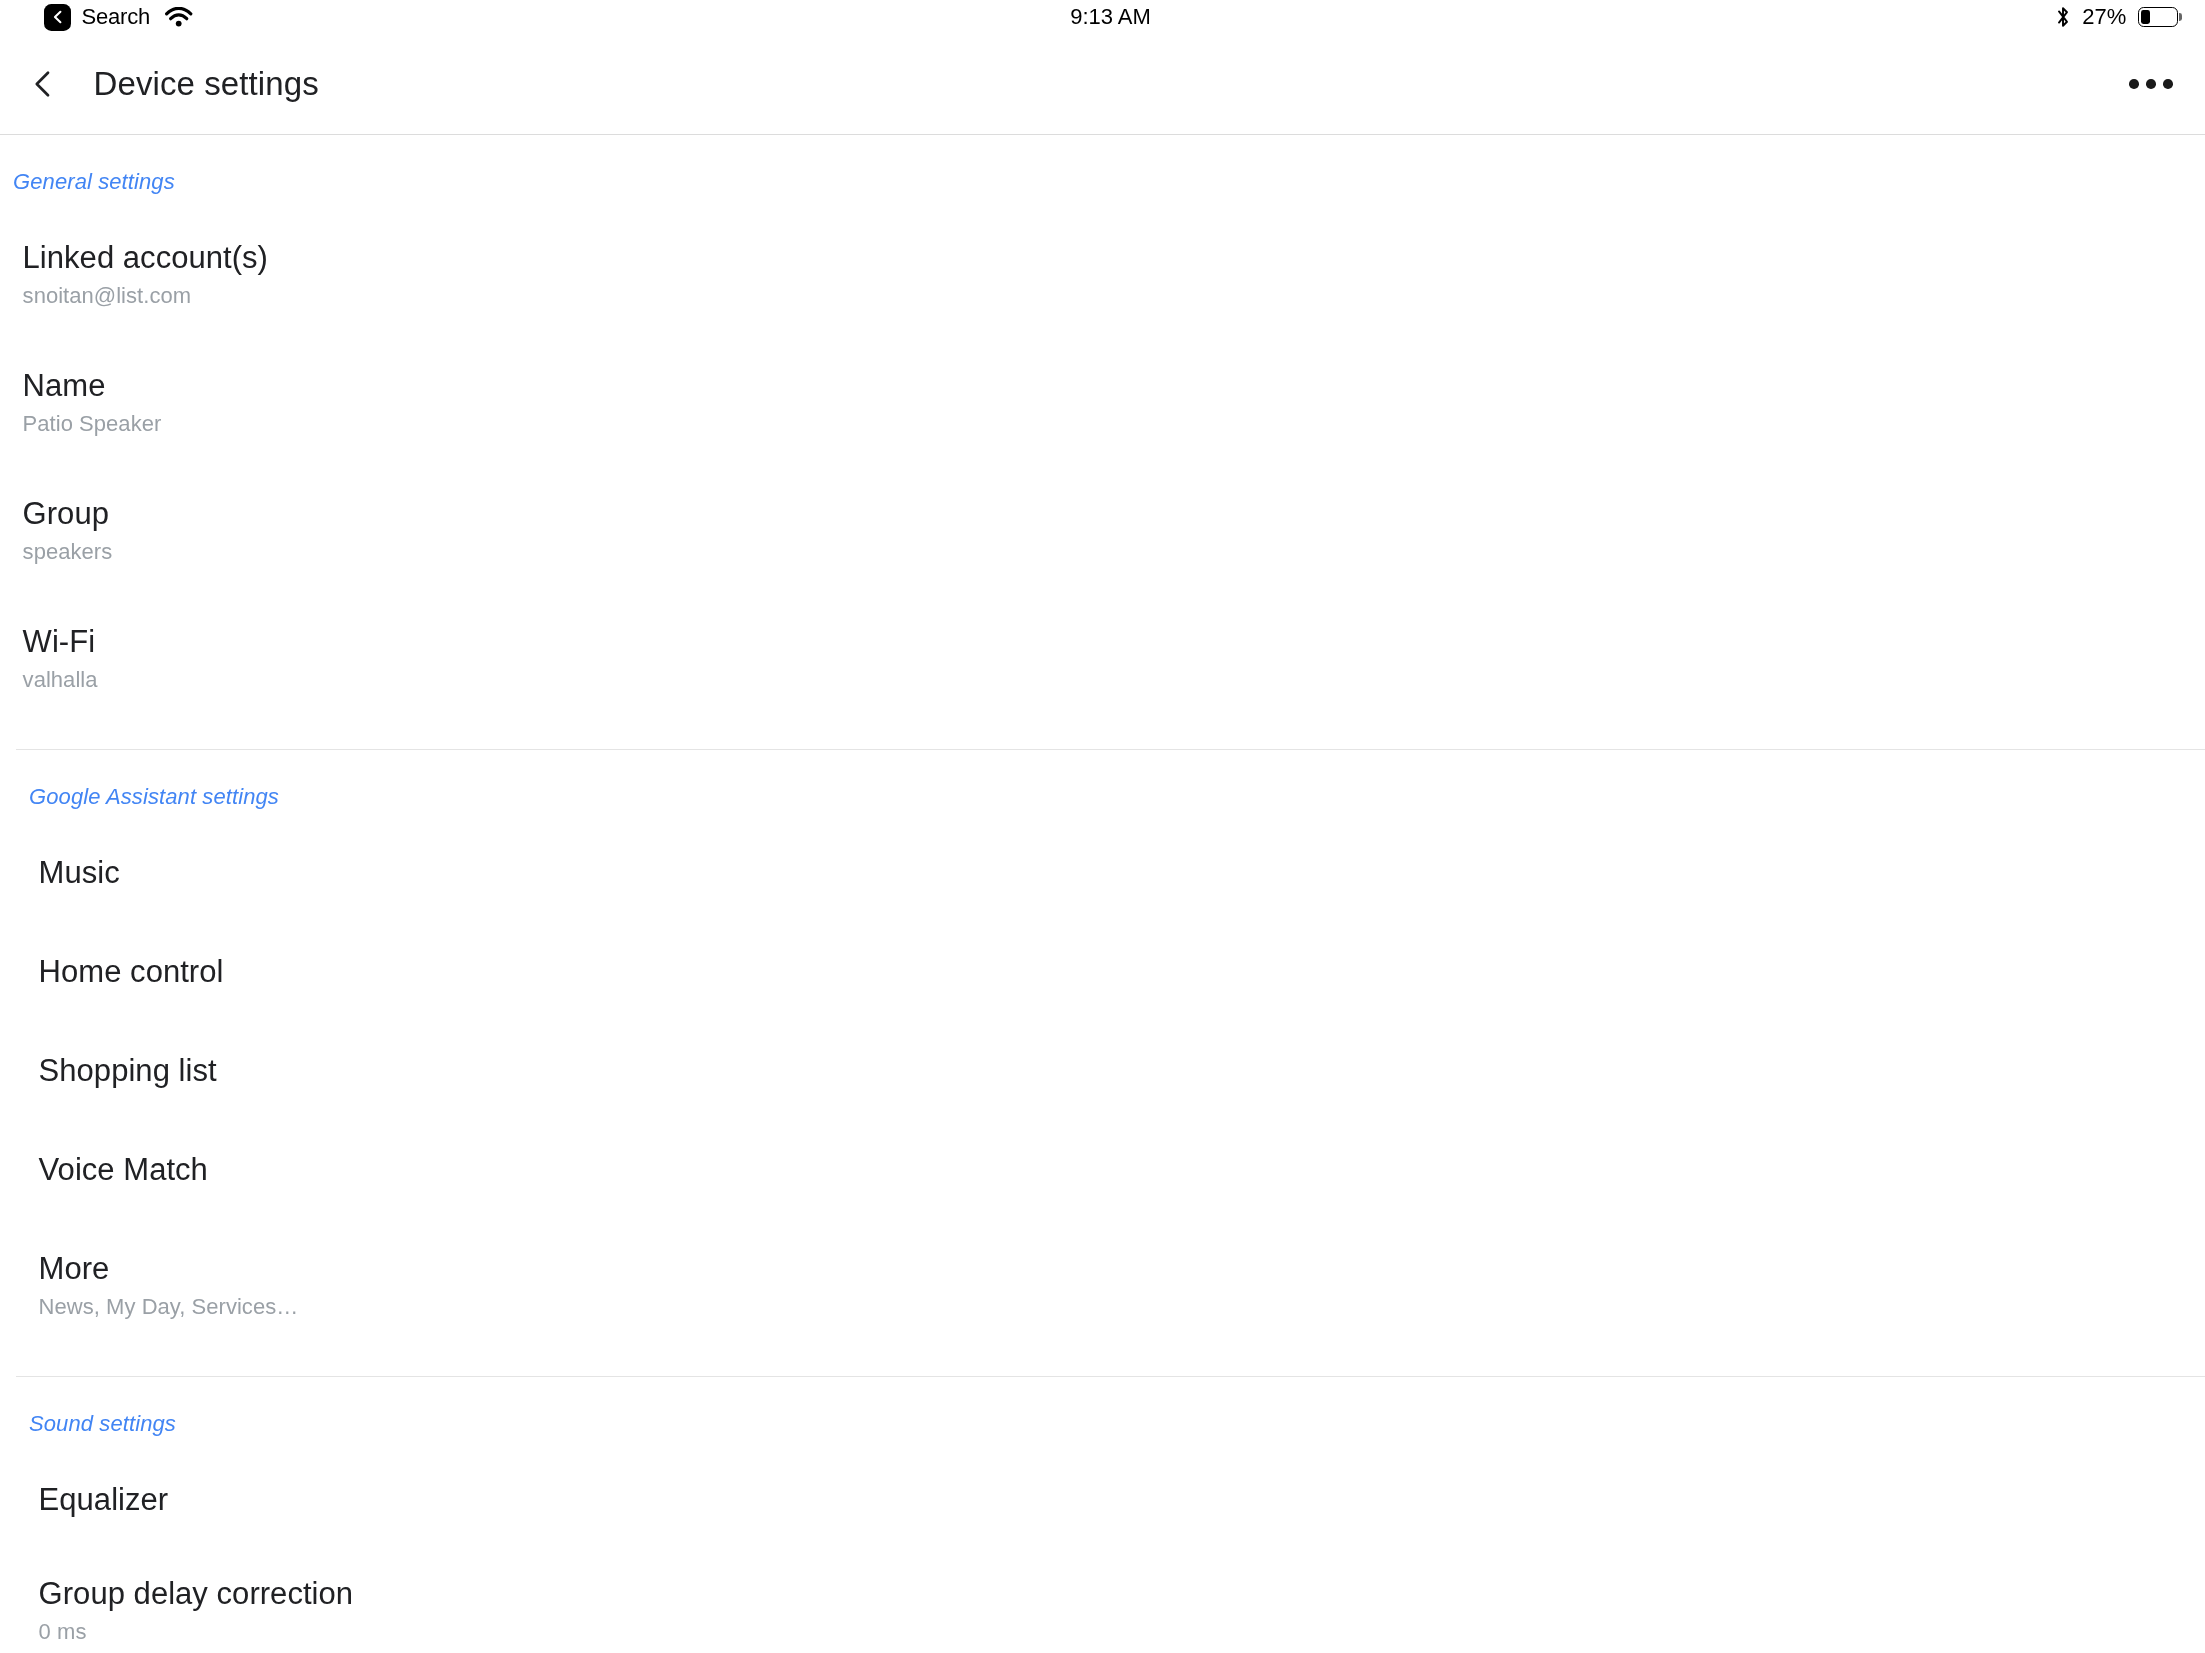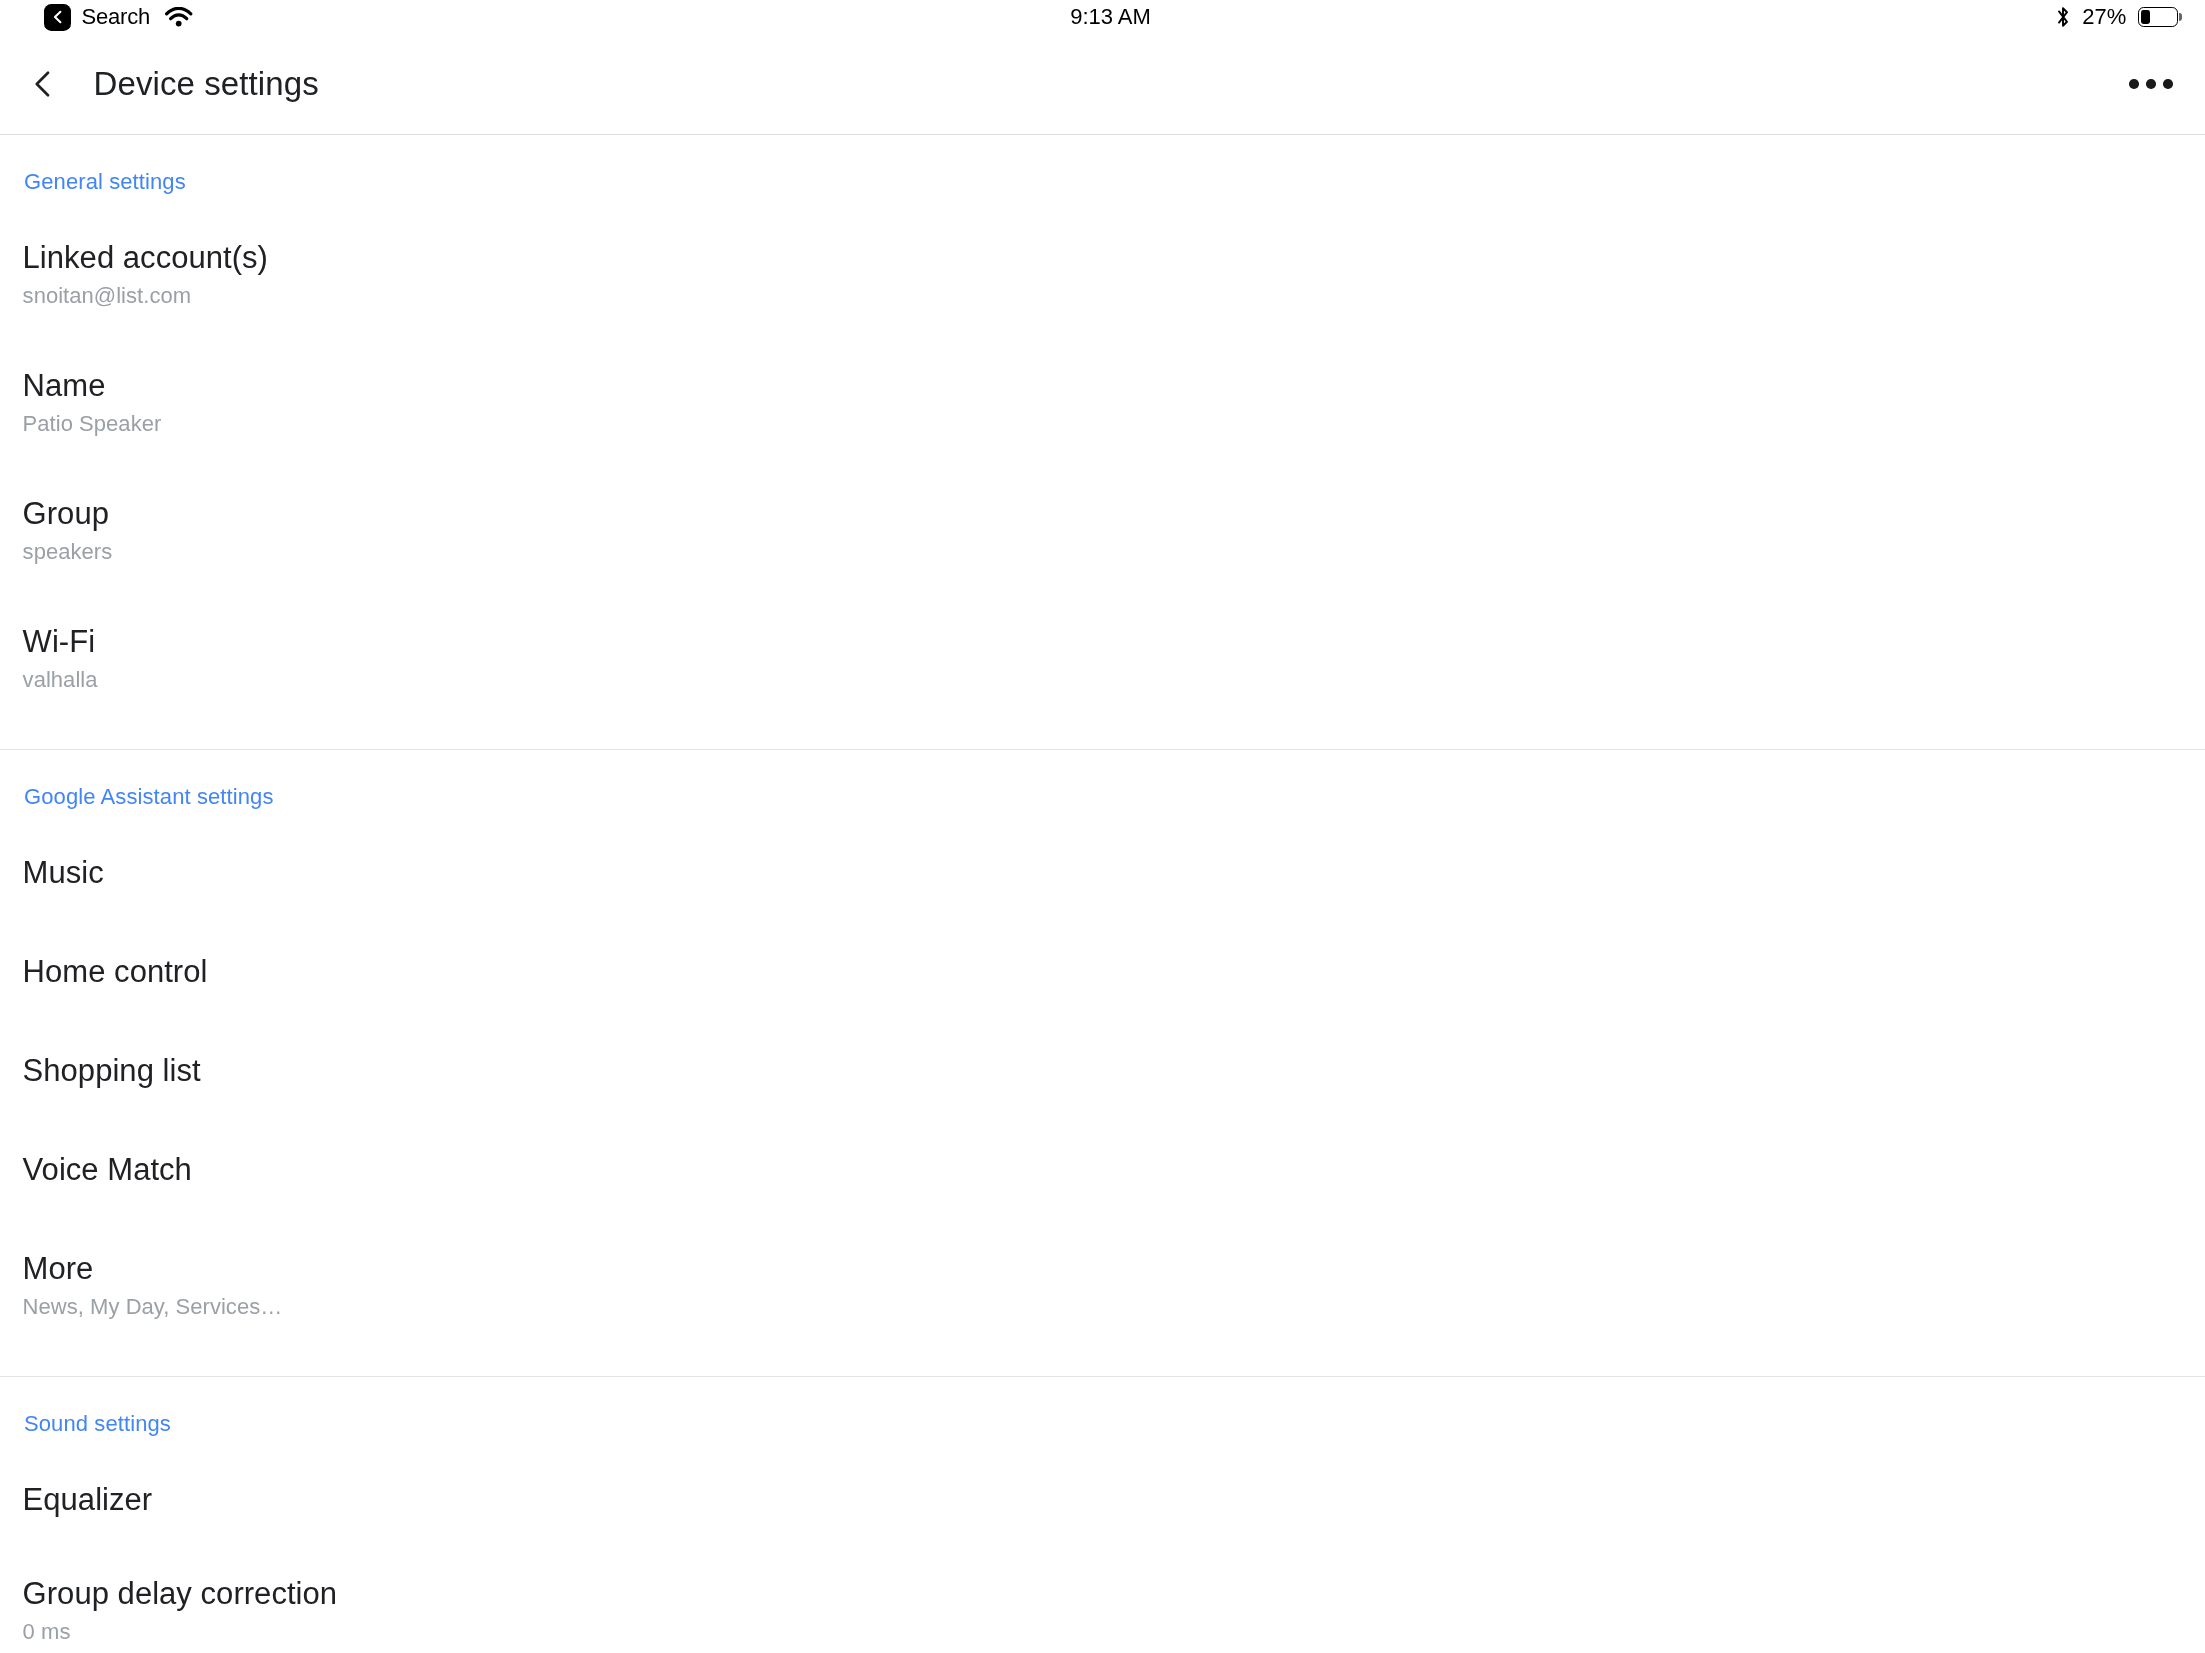--- a/index.html
+++ b/index.html
@@ -154,27 +154,29 @@
 
   
   .content {
     background: #ffffff;
   }
   .section {
     padding-bottom: 4.8px;
   }
   .section + .section {
     border-top: 0.8px solid #e4e4e4;
+    margin-left: 16px;
   }
   .section-title {
     font-size: 22px;
     font-weight: 500;
     color: #4285f4;
-    padding: 34px 0 0 24px;
+    padding: 34px 0 0 13px;
     letter-spacing: 0.1px;
+    font-style: italic;
   }
   .list-item {
     padding: 0 0 0 22.6px;
     cursor: pointer;
   }
   .list-item .li-title {
     font-size: 31px;
     font-weight: 500;
     color: #202124;
     line-height: 1.0;

